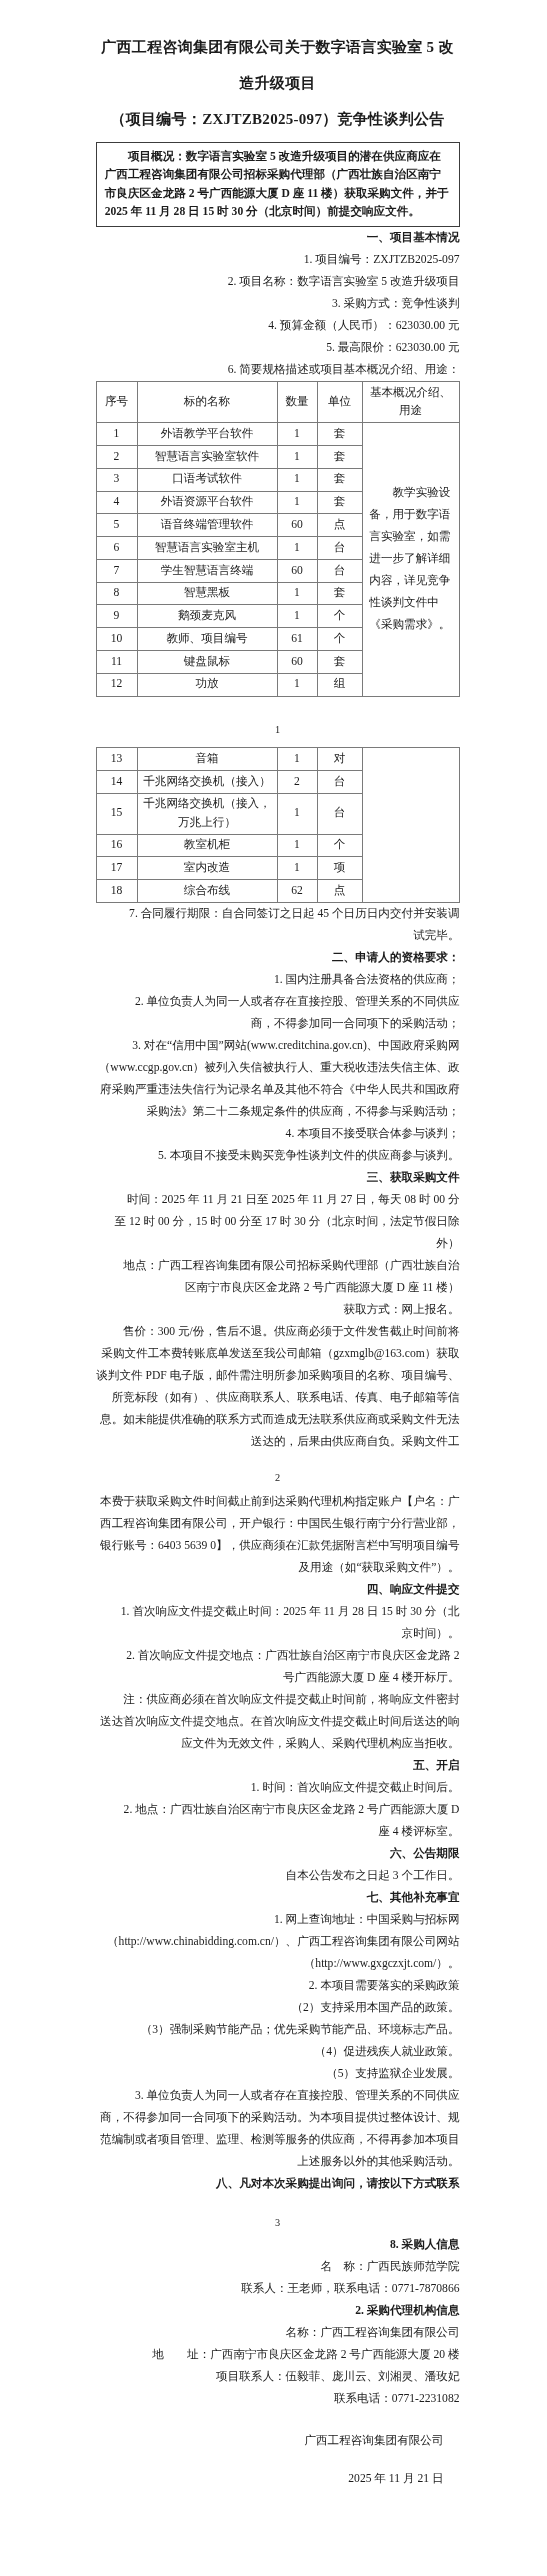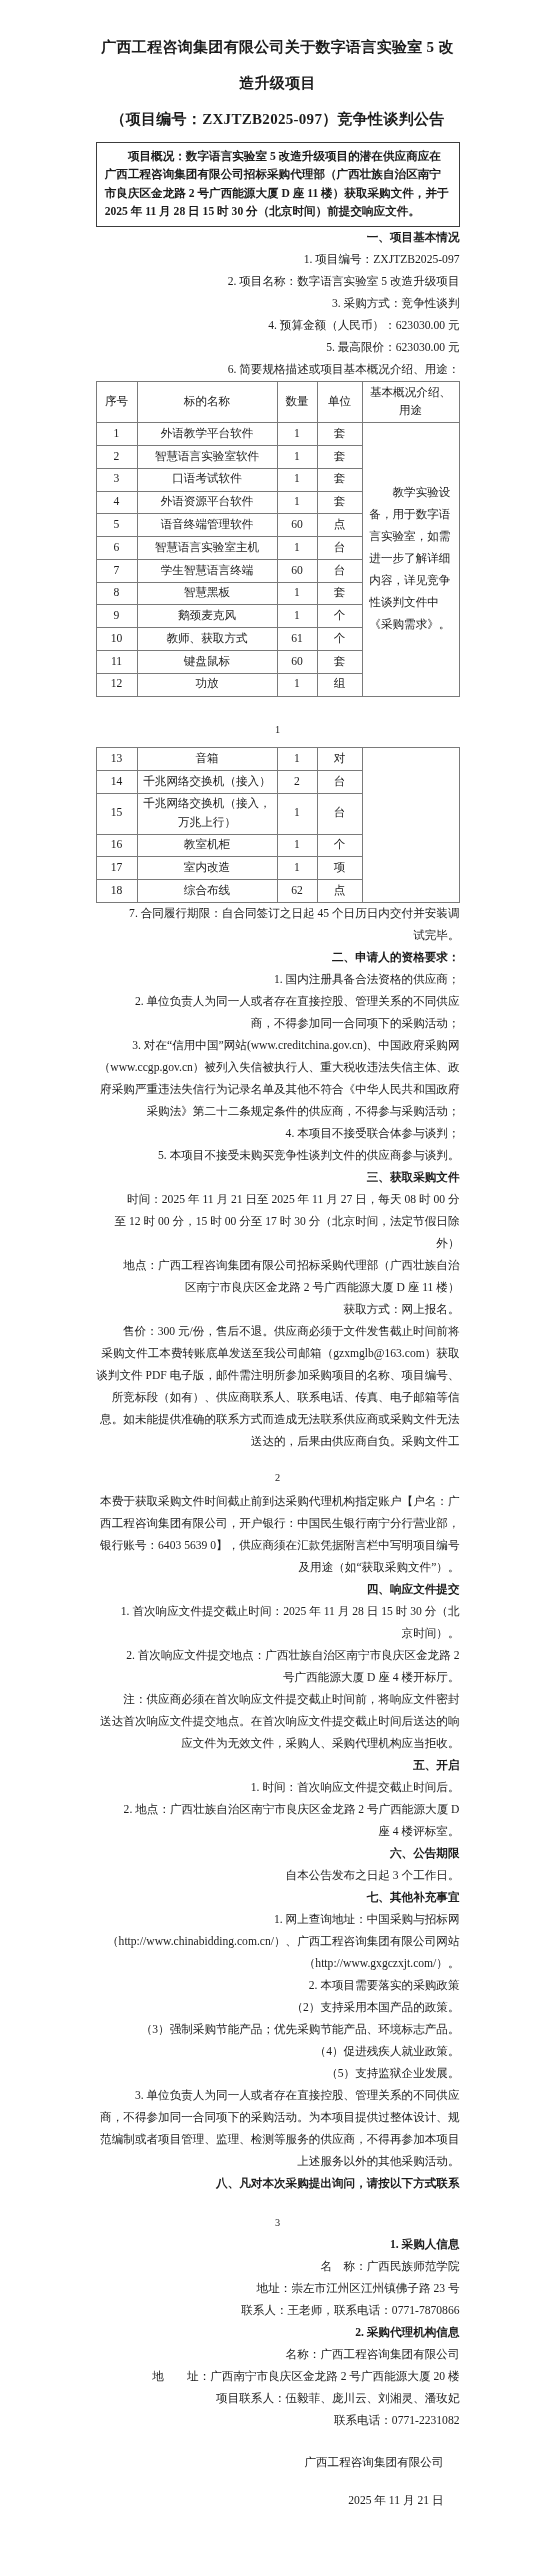--- a/index.html
+++ b/index.html
@@ -134,21 +134,21 @@
           <td>套</td>
         </tr>
         <tr>
           <td>9</td>
           <td>鹅颈麦克风</td>
           <td>1</td>
           <td>个</td>
         </tr>
         <tr>
           <td>10</td>
-          <td>教师、获取方式</td>
+          <td>教师、项目编号</td>
           <td>61</td>
           <td>个</td>
         </tr>
         <tr>
           <td>11</td>
           <td>键盘鼠标</td>
           <td>60</td>
           <td>套</td>
         </tr>
         <tr>
@@ -248,23 +248,22 @@
     <p class="para">（2）支持采用本国产品的政策。</p>
     <p class="para">（3）强制采购节能产品；优先采购节能产品、环境标志产品。</p>
     <p class="para">（4）促进残疾人就业政策。</p>
     <p class="para">（5）支持监狱企业发展。</p>
     <p class="para">3. 单位负责人为同一人或者存在直接控股、管理关系的不同供应商，不得参加同一合同项下的采购活动。为本项目提供过整体设计、规范编制或者项目管理、监理、检测等服务的供应商，不得再参加本项目上述服务以外的其他采购活动。</p>
 
     <p class="para heading">八、凡对本次采购提出询问，请按以下方式联系</p>
 
     <div class="pagenum" id="pn3">3</div>
 
-    <p class="para heading">1. 采购人信息</p>
+    <p class="para heading">8. 采购人信息</p>
     <p class="para">名　称：广西民族师范学院</p>
-    <p class="para">地址：崇左市江州区江州镇佛子路 23 号</p>
     <p class="para">联系人：王老师，联系电话：0771-7870866</p>
     <p class="para heading">2. 采购代理机构信息</p>
     <p class="para">名称：广西工程咨询集团有限公司</p>
     <p class="para">地　　址：广西南宁市良庆区金龙路 2 号广西能源大厦 20 楼</p>
     <p class="para">项目联系人：伍毅菲、庞川云、刘湘灵、潘玫妃</p>
     <p class="para">联系电话：0771-2231082</p>
 
     <div class="sig">
       <div>广西工程咨询集团有限公司</div>
       <div>2025 年 11 月 21 日</div>

